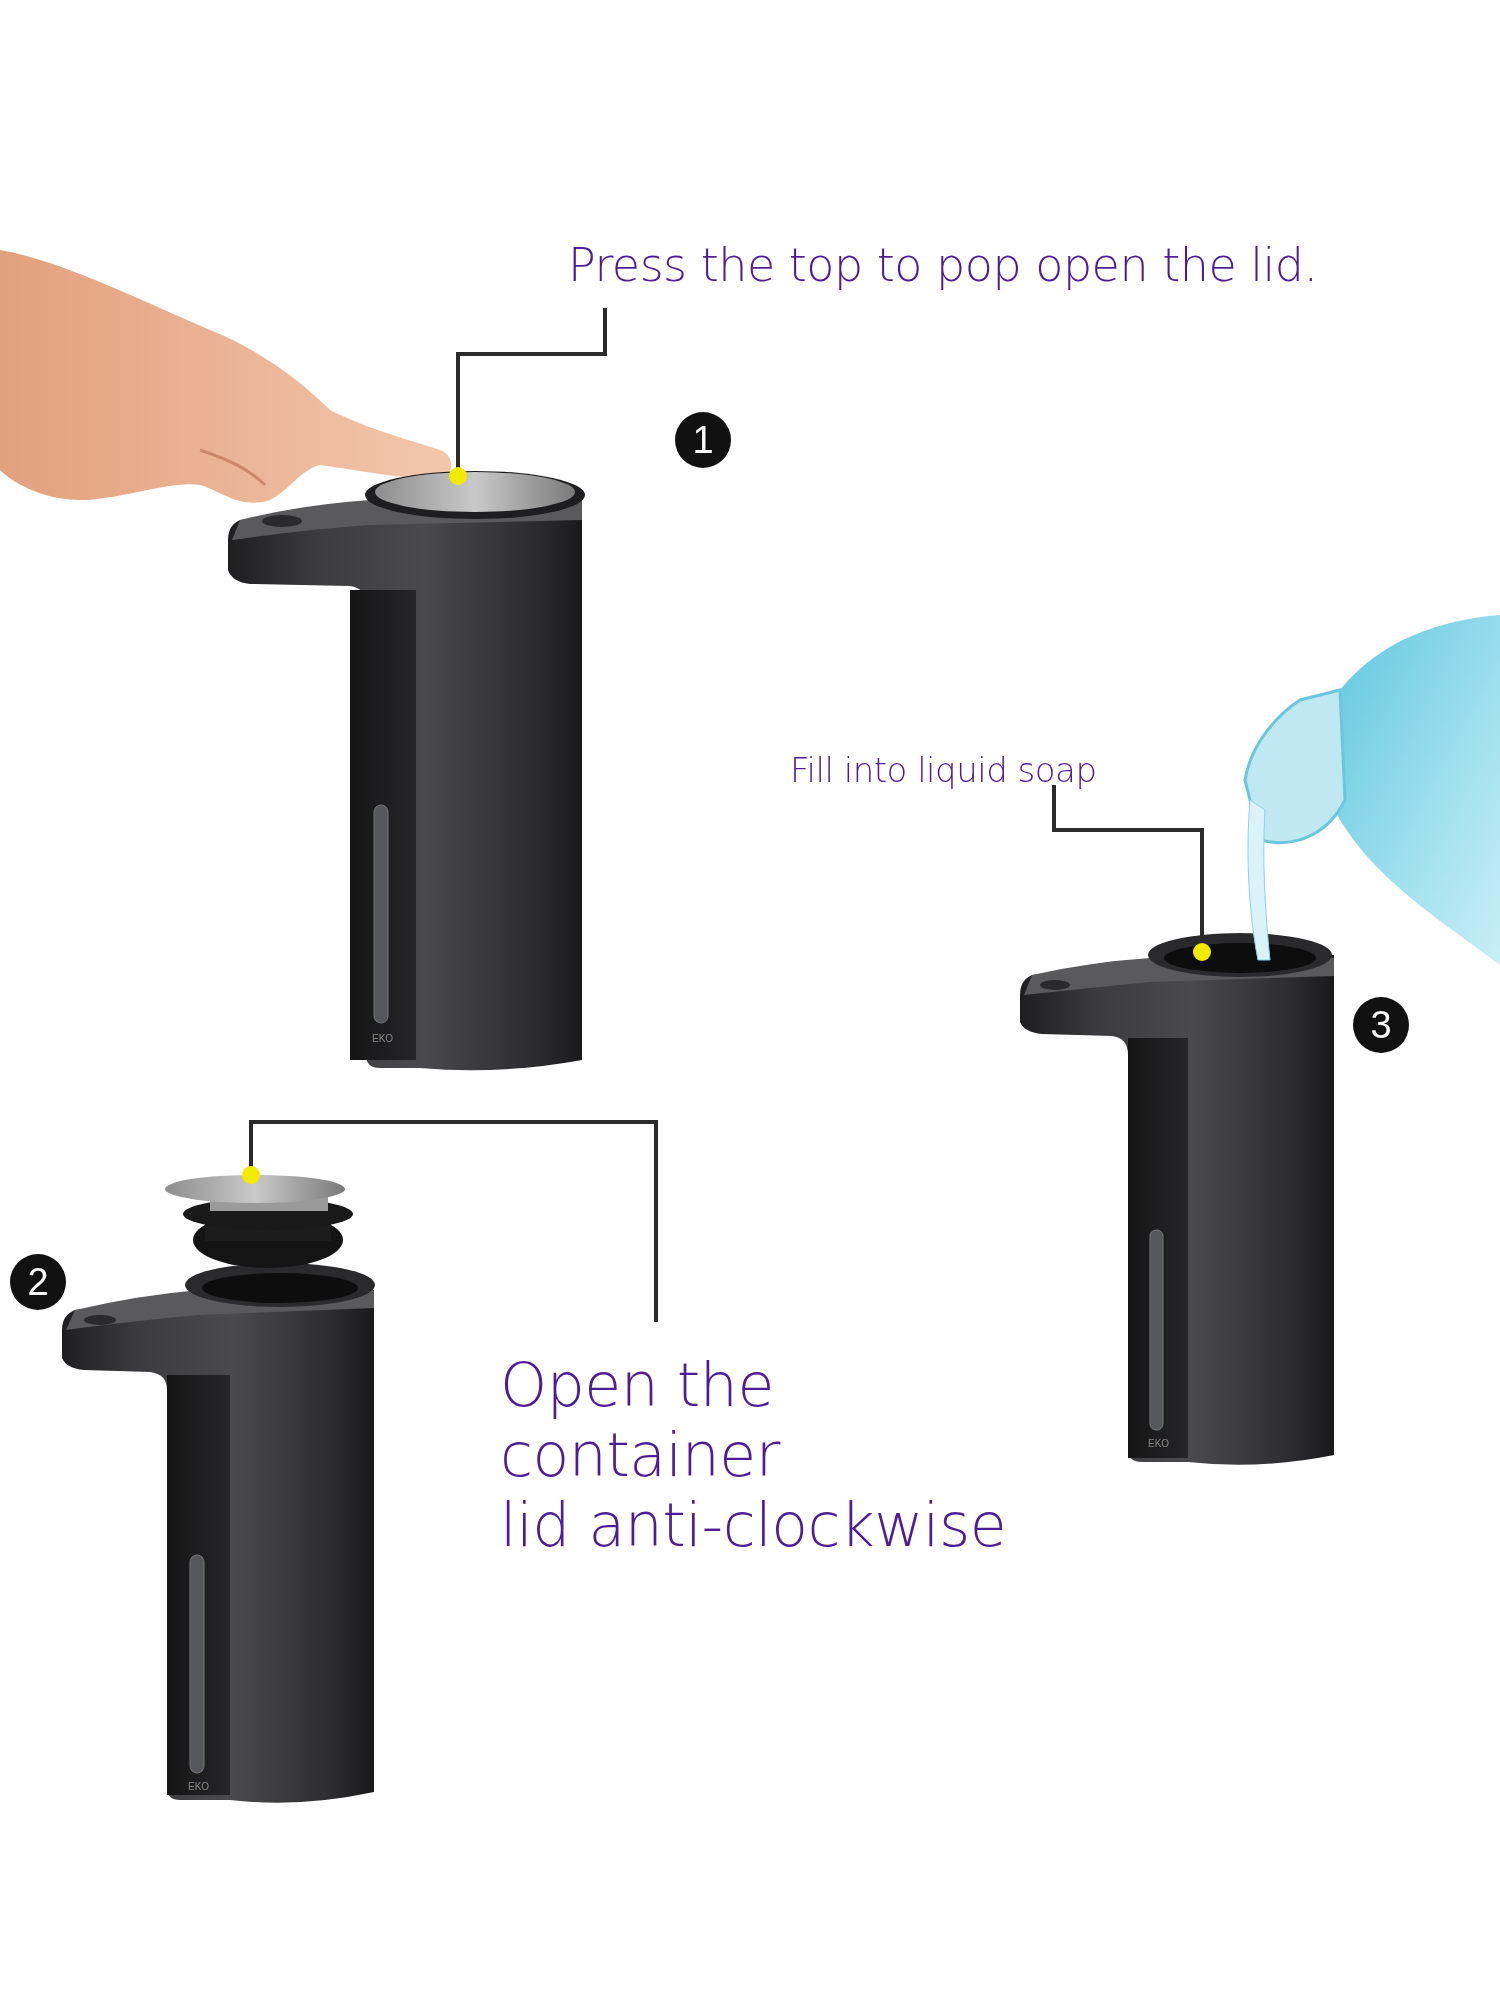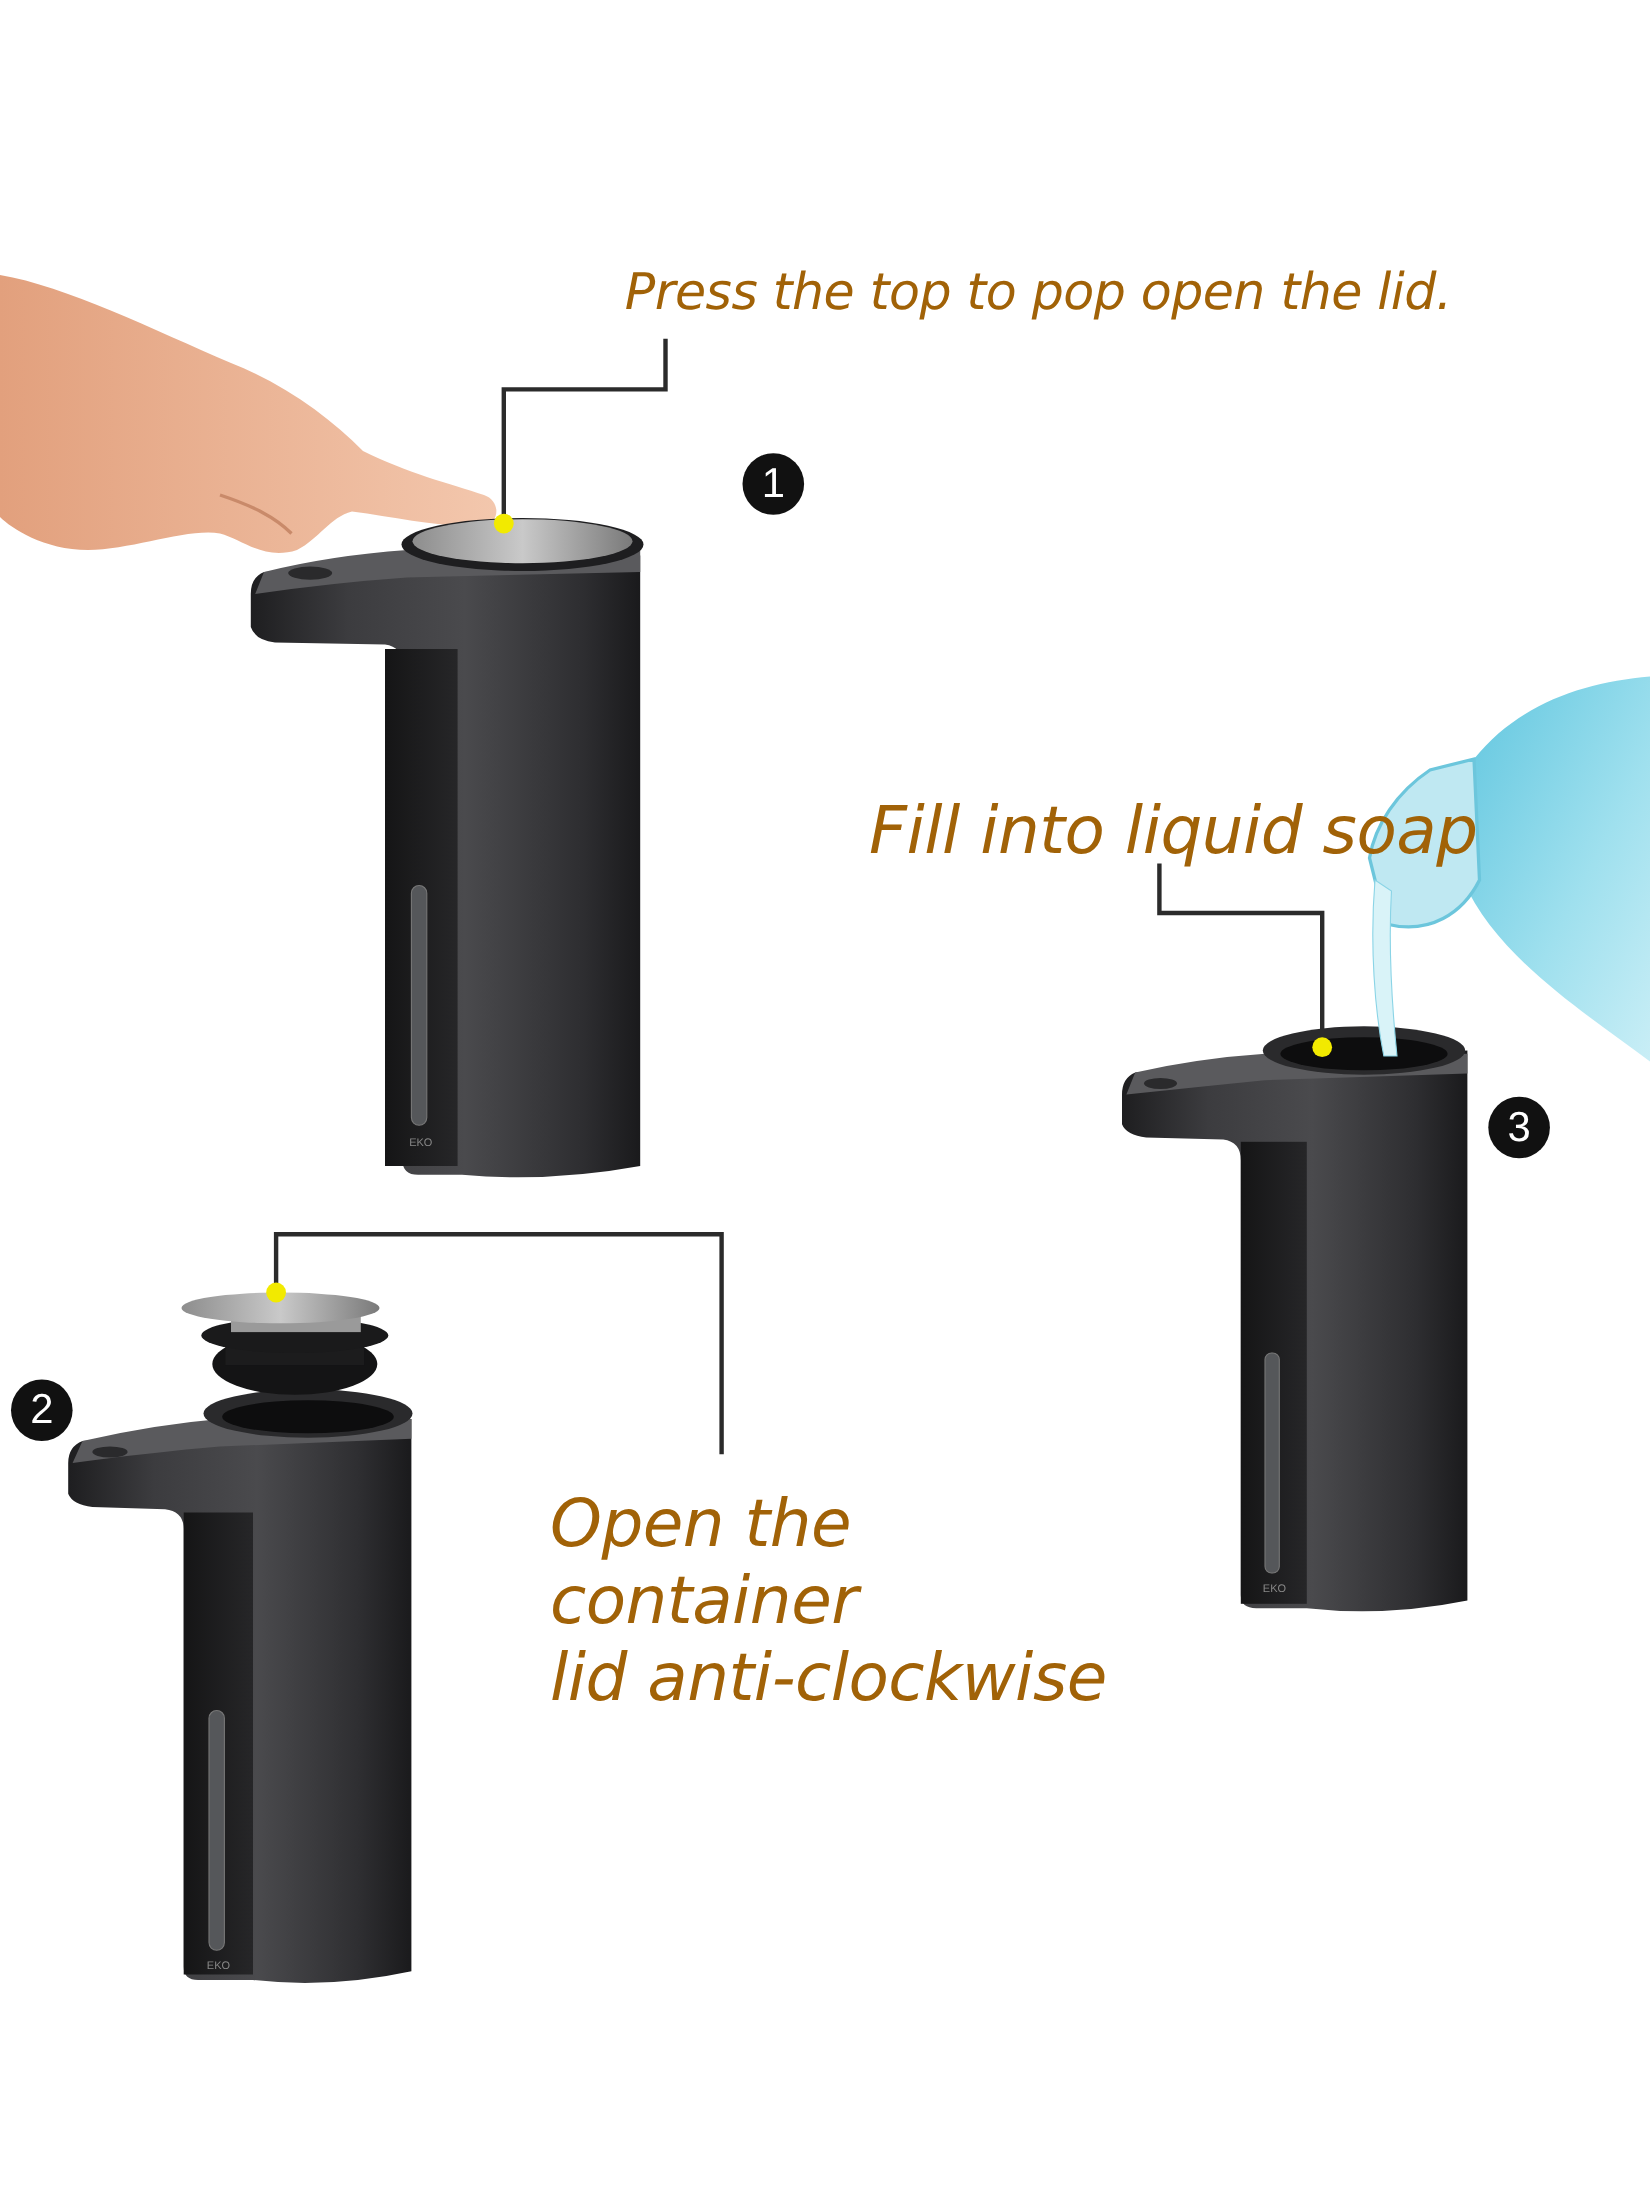--- a/index.html
+++ b/index.html
@@ -1,22 +1,22 @@
 <!DOCTYPE html>
 <html><head>
 <meta charset="utf-8">
 <style>
   html, body { margin:0; padding:0; background:#ffffff; }
   body { width:1500px; height:2000px; position:relative; overflow:hidden;
          font-family:"DejaVu Sans", "Liberation Sans", sans-serif; }
   .canvas { position:absolute; left:0; top:0; width:1500px; height:2000px; }
-  .caption { position:absolute; color:#a16207; font-weight:300; white-space:nowrap;
-             font-family:"DejaVu Sans", sans-serif; letter-spacing:-0.5px;font-style:italic; }
+  .caption { position:absolute; color:#4c1d95; font-weight:300; white-space:nowrap;
+             font-family:"DejaVu Sans", sans-serif; letter-spacing:-0.5px; }
   .cap1 { left:568px; top:238px; font-size:46px; }
-  .cap3 { left:790px; top:720px; font-size:60px; }
+  .cap3 { left:790px; top:750px; font-size:34px; }
   .cap2 { left:500px; top:1350px; font-size:60px; line-height:70px; white-space:normal; width:520px; }
   .badge { position:absolute; width:56px; height:56px; border-radius:50%; background:#111;
            color:#fff; font-size:38px; line-height:56px; text-align:center;
            font-family:"Liberation Sans", sans-serif; }
   .b1 { left:675px; top:412px; }
   .b2 { left:10px; top:1254px; }
   .b3 { left:1353px; top:997px; }
 </style>
 </head>
 <body>

